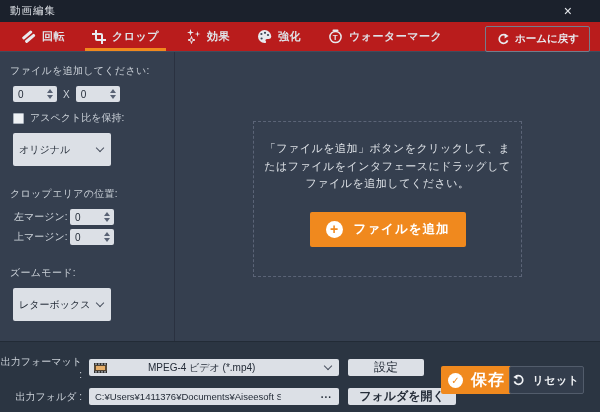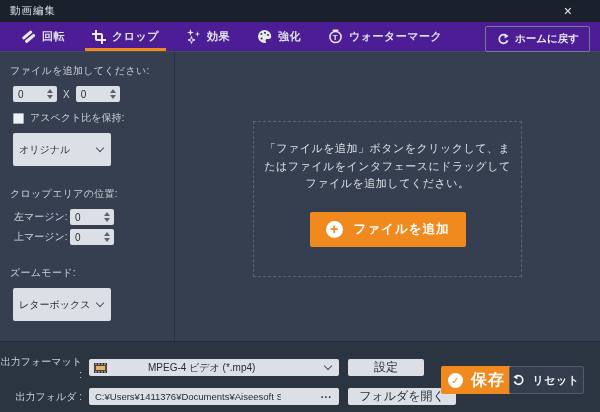--- a/index.html
+++ b/index.html
@@ -10,21 +10,21 @@
     -webkit-font-smoothing:antialiased;
   }
   .window { width:600px; height:412px; display:flex; flex-direction:column; background:#353f4f; }
 
   
   .titlebar { height:22px; background:#1b212c; display:flex; align-items:center; padding:0 10px; flex:0 0 auto; }
   .title { font-size:10.5px; color:#dfe3e8; letter-spacing:1px; }
   .close-btn { margin-left:auto; color:#e8eaee; font-size:14px; line-height:14px; cursor:default; padding:0 4px; margin-right:14px; }
 
   
-  .tabbar { height:30px; background:#4c1d95; border-bottom:1px solid #424c5d; display:flex; align-items:stretch; padding-left:14px; position:relative; flex:0 0 auto; }
+  .tabbar { height:30px; background:#b91c1c; border-bottom:1px solid #424c5d; display:flex; align-items:stretch; padding-left:14px; position:relative; flex:0 0 auto; }
   .tab { display:flex; align-items:center; gap:6px; padding:0 7px; margin-right:13px; position:relative; color:#dfe3e8; font-size:11px; font-weight:bold; letter-spacing:0.5px; }
   .tab .ticon { display:flex; align-items:center; }
   .tab.active::after { content:""; position:absolute; left:0; right:0; bottom:0; height:3px; background:#f0891e; }
   .home-btn { position:absolute; right:10px; top:4px; height:21px; display:flex; align-items:center; gap:6px; padding:12px 10px; border:1px solid #737d8c; border-radius:2px; color:#e8eaee; font-size:10.5px; font-weight:bold; background:transparent; }
 
   
   .content { flex:1 1 auto; display:flex; min-height:0; }
   .sidebar { width:175px; flex:0 0 175px; border-right:1px solid #2a3140; padding:12px 0 0 10px; }
   .grp-label { font-size:10px; color:#ccd2d9; margin-bottom:8px; letter-spacing:0.3px; }
   .size-row { display:flex; align-items:center; gap:6px; margin-left:3px; }
@@ -57,21 +57,21 @@
   .bottombar { height:71px; flex:0 0 71px; background:#2b3542; border-top:1px solid #222b36; position:relative; padding-top:13px; }
   .brow { display:flex; align-items:center; margin-bottom:8px; }
   .blabel { width:82px; text-align:right; font-size:10px; color:#ccd2d9; margin-right:7px; }
   .wide-field { display:flex; align-items:center; background:#dce0e6; border-radius:2px; height:17px; width:250px;gap:36px; }
   .wide-field .film { margin:0 5px 0 5px; display:flex; }
   .wide-field .val { flex:1; font-size:10px; color:#242c38; white-space:nowrap; overflow:hidden; }
   .path-field .val { padding-left:6px; font-size:9.5px; }
   .dots-btn { font-size:10px; font-weight:bold; color:#242c38; letter-spacing:1px; padding:0 7px 4px 4px; }
   .sm-btn { height:17px; background:#dce0e6; border-radius:2px; font-size:12px; color:#242c38; display:flex; align-items:center; justify-content:center; margin-left:9px; }
   .btn-settings { width:76px; }
-  .btn-openfolder { width:108px; }
+  .btn-openfolder { width:108px;font-weight:bold; }
   .save-btn { position:absolute; right:88px; top:24px; width:71px; height:28px; background:#f0891e; border-radius:2px; display:flex; align-items:center; justify-content:center; gap:8px; }
   .check-circle { width:15px; height:15px; border-radius:50%; background:#ffffff; color:#f0891e; font-size:10px; font-weight:bold; line-height:15px; text-align:center; }
   .save-label { color:#ffffff; font-size:16px; font-weight:bold; letter-spacing:1px; }
   .reset-btn { position:absolute; right:16px; top:24px; width:75px; height:28px; background:#333d4c; border:1px solid #525c6b; border-radius:2px; display:flex; align-items:center; justify-content:center; gap:6px; color:#f0f2f5; font-size:11px; font-weight:bold; letter-spacing:0.5px; }
 </style>
 </head>
 <body>
 
 <div class="window">
 

